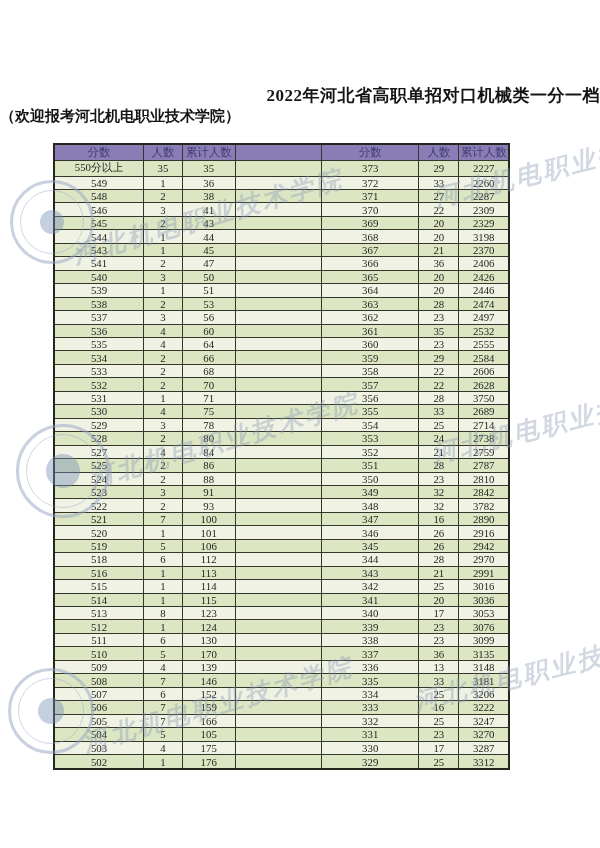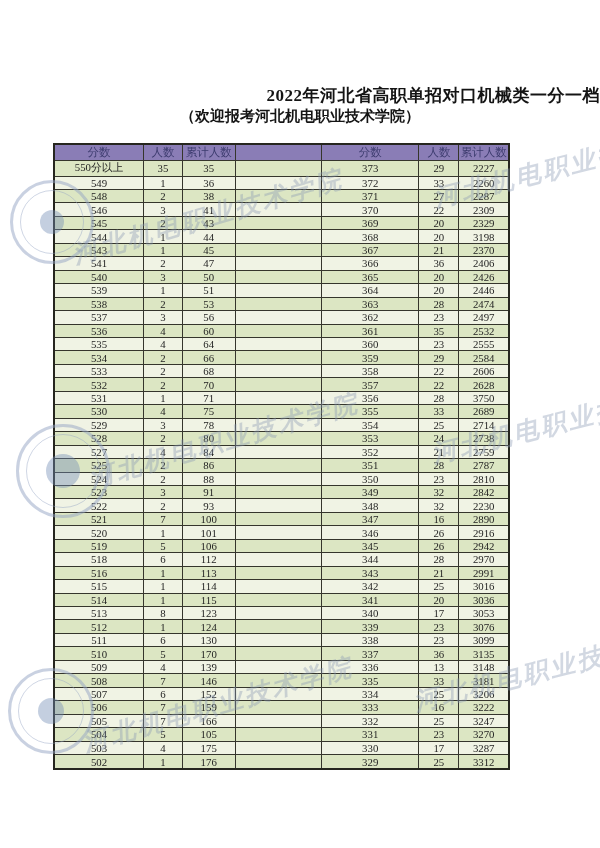--- a/index.html
+++ b/index.html
@@ -1,21 +1,21 @@
 <!DOCTYPE html>
 <html style="--header-bg: #8a7db6; --header-text: #3c3b6e; --row-dark: #dce6c3; --row-light: #f0f3e4;"><head>
 <meta charset="utf-8">
 <style>
   html,body{margin:0;padding:0;}
   body{width:600px;height:848px;background:#ffffff;font-family:"Liberation Serif","DejaVu Serif",serif;}
   .page{position:relative;width:600px;height:848px;background:#ffffff;overflow:hidden;}
 
   .doc-title{position:absolute;top:84px;left:0;width:100%;text-align:right;
     font-size:17px;font-weight:bold;color:#141414;letter-spacing:.5px;margin:0;}
-  .doc-subtitle{position:absolute;top:107px;left:0;width:100%;text-align:center;
+  .doc-subtitle{position:absolute;top:107px;left:0;width:100%;
     font-size:15px;font-weight:bold;color:#141414;margin:0;}
 
   table.score-table{position:absolute;left:53px;top:143px;width:457px;height:627px;
     border-collapse:collapse;table-layout:fixed;border:2px solid #26261f;}
   .score-table th,.score-table td{border:1px solid #35352c;padding:0;text-align:center;
     overflow:hidden;white-space:nowrap;}
   .score-table thead th{background:var(--header-bg,#8a7db6);color:var(--header-text,#3c3b6e);
     font-size:11.5px;font-weight:normal;height:15px;}
   .score-table td{font-size:10.8px;color:#1f1f1f;}
   .score-table tr.dark td{background:var(--row-dark,#dce6c3);}
@@ -306,21 +306,21 @@
           <td>32</td>
           <td>2842</td>
         </tr>
         <tr class="light">
           <td>522</td>
           <td>2</td>
           <td>93</td>
           <td></td>
           <td>348</td>
           <td>32</td>
-          <td>2230</td>
+          <td>3782</td>
         </tr>
         <tr class="dark">
           <td>521</td>
           <td>7</td>
           <td>100</td>
           <td></td>
           <td>347</td>
           <td>16</td>
           <td>2890</td>
         </tr>

